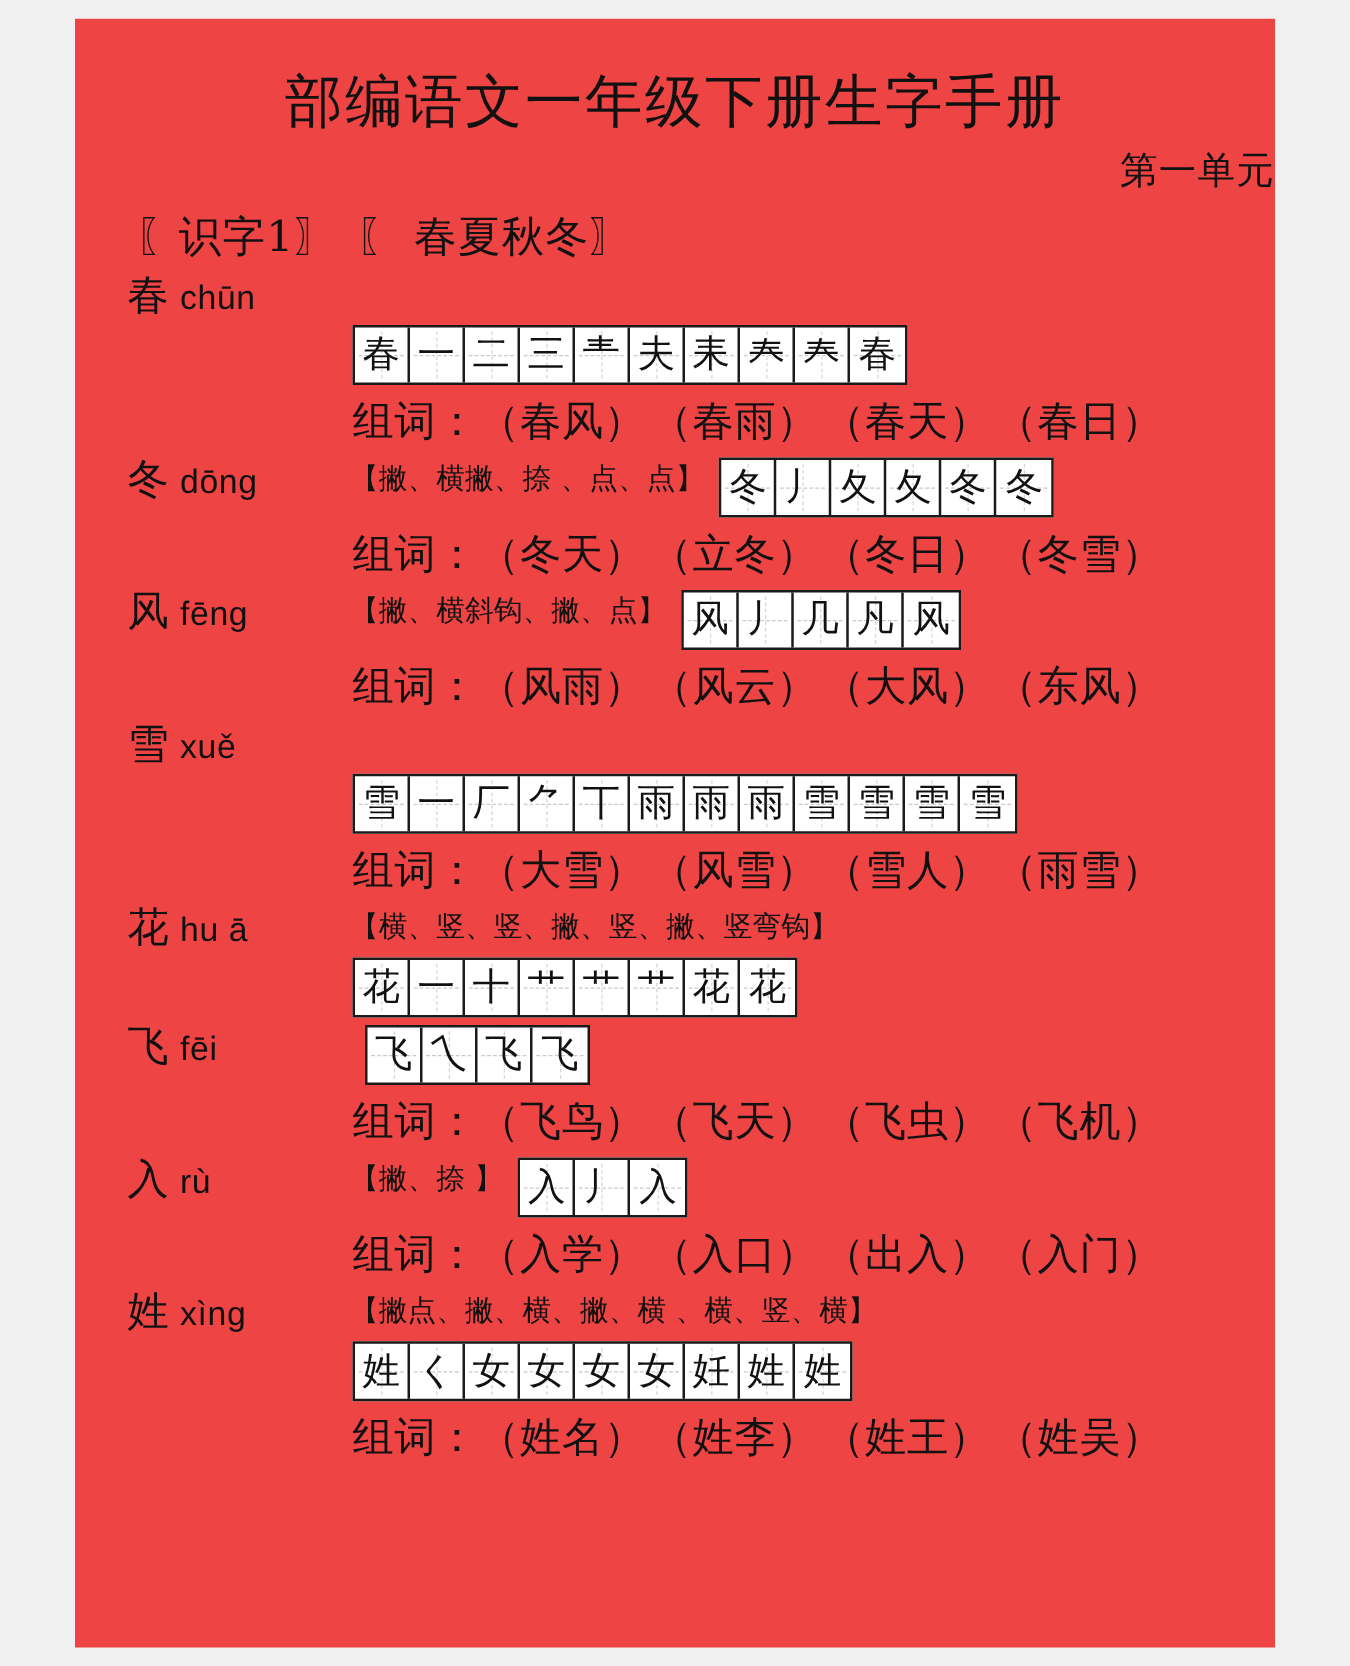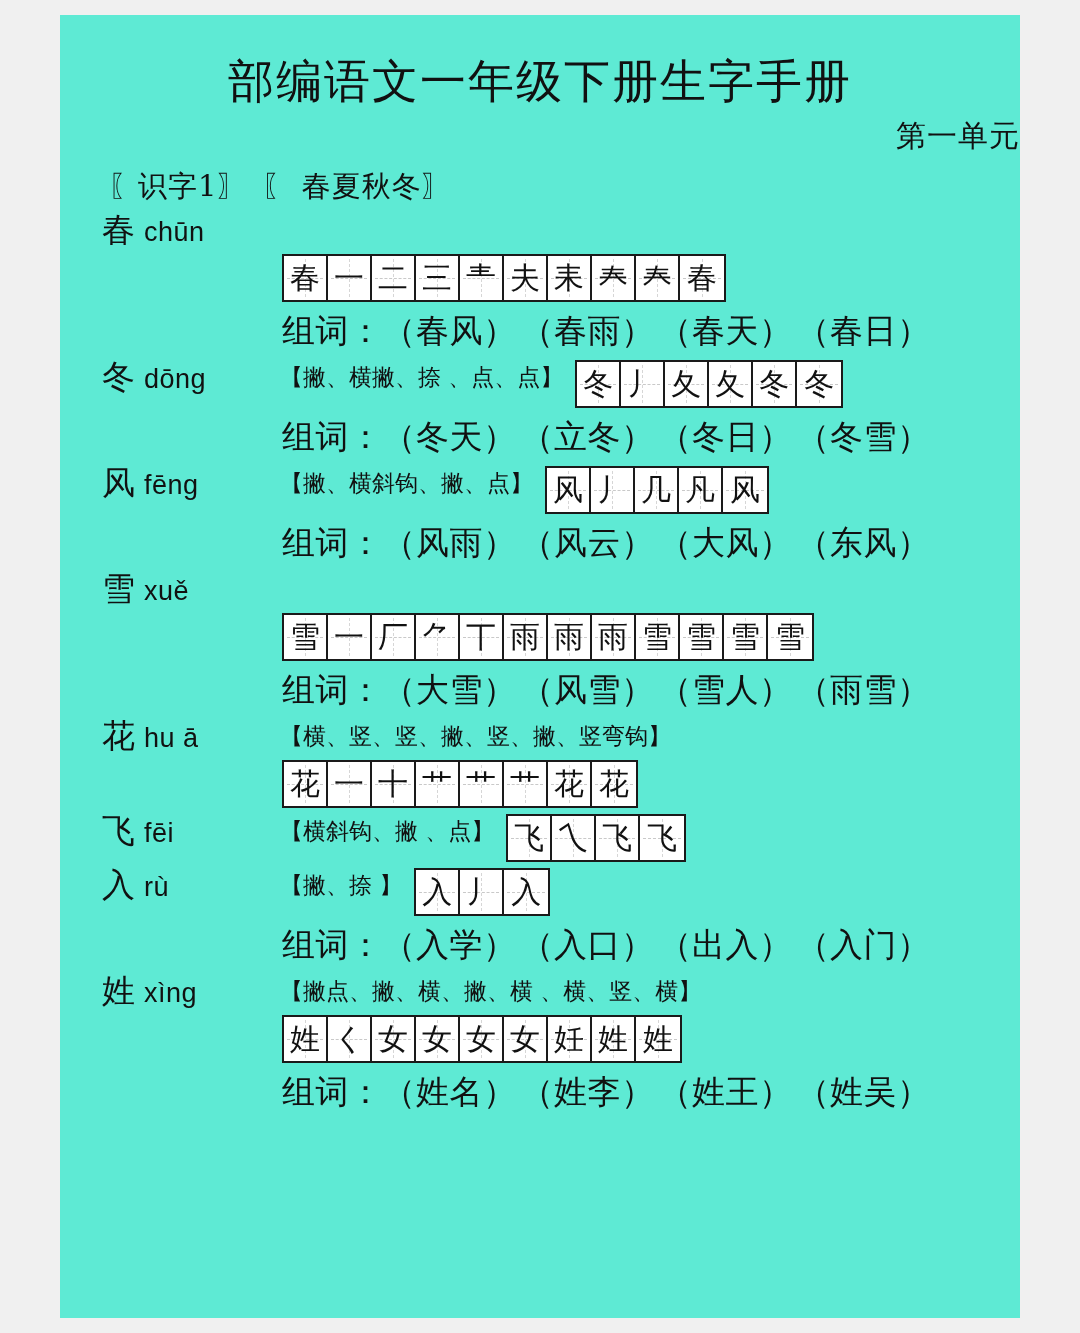--- a/index.html
+++ b/index.html
@@ -12,21 +12,21 @@
     height: 1333px;
     font-family: "Liberation Serif", "DejaVu Serif", serif;
     overflow: hidden;
   }
   #page {
     position: absolute;
     left: 60px;
     top: 15px;
     width: 960px;
     height: 1303px;
-    background: #5eead4;
+    background: #ef4444;
   }
   .inner {
     position: relative;
     width: 100%;
     height: 100%;
   }
 
   
   .doc-title {
     text-align: center;
@@ -44,21 +44,21 @@
     text-align: right;
     font-family: "DejaVu Serif", "Liberation Serif", serif;
     font-size: 30px;
     color: #111;
     margin: 8px 0 0 0;
     padding-left: 30px;
     letter-spacing: 1px;
   }
   .section-head {
     font-family: "DejaVu Serif", "Liberation Serif", serif;
-    font-size: 29px;
+    font-size: 34px;
     color: #111;
     margin: 10px 0 0 0;
     padding-left: 48px;
     letter-spacing: 1px;
     white-space: nowrap;
   }
   .section-head .sec-b { margin-left: 14px; }
 
   
   .entry {
@@ -350,36 +350,36 @@
                 <span>花</span>
               </div>
             </div></div>
         </div>
         <div class="entry">
           <div class="entry-top">
             <div class="char-head">
               <span class="char-glyph">飞</span>
               <span class="char-pinyin">fēi</span>
             </div>
-            <div class="strokes">【横斜钩、撇 、点】</div>
             <div class="grid inline-grid">
               <div class="cell">
                 <span>飞</span>
               </div>
               <div class="cell">
                 <span>乀</span>
               </div>
               <div class="cell">
                 <span>飞</span>
               </div>
               <div class="cell">
                 <span>飞</span>
               </div>
             </div>
           </div>
+          <div class="words"><span>组词：</span><span class="w">（飞鸟）</span><span class="w">（飞天）</span><span class="w">（飞虫）</span><span class="w">（飞机）</span></div>
         </div>
         <div class="entry">
           <div class="entry-top">
             <div class="char-head">
               <span class="char-glyph">入</span>
               <span class="char-pinyin">rù</span>
             </div>
             <div class="strokes">【撇、捺 】</div>
             <div class="grid inline-grid">
               <div class="cell">

